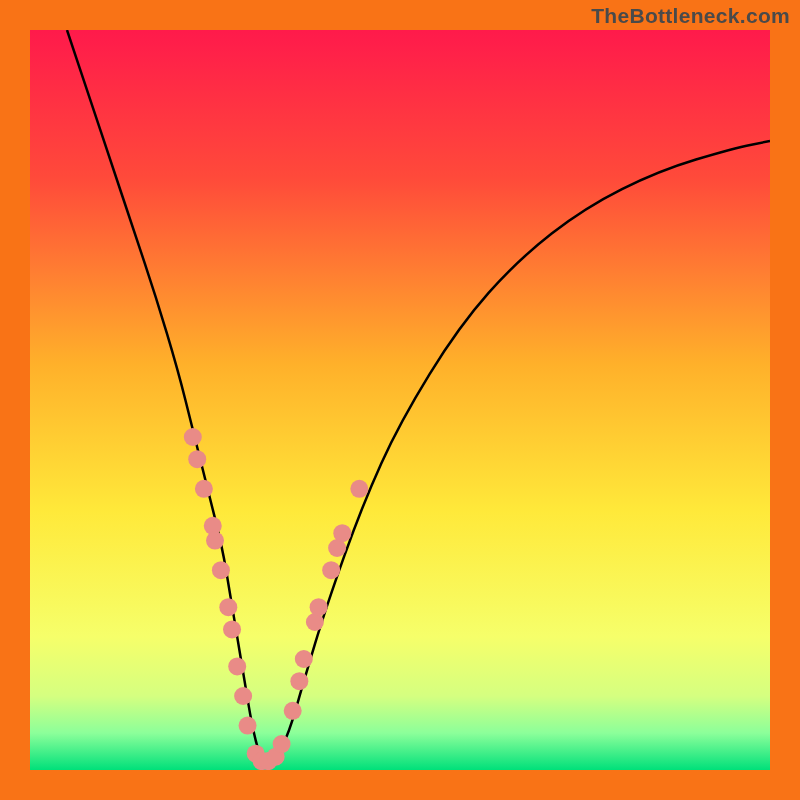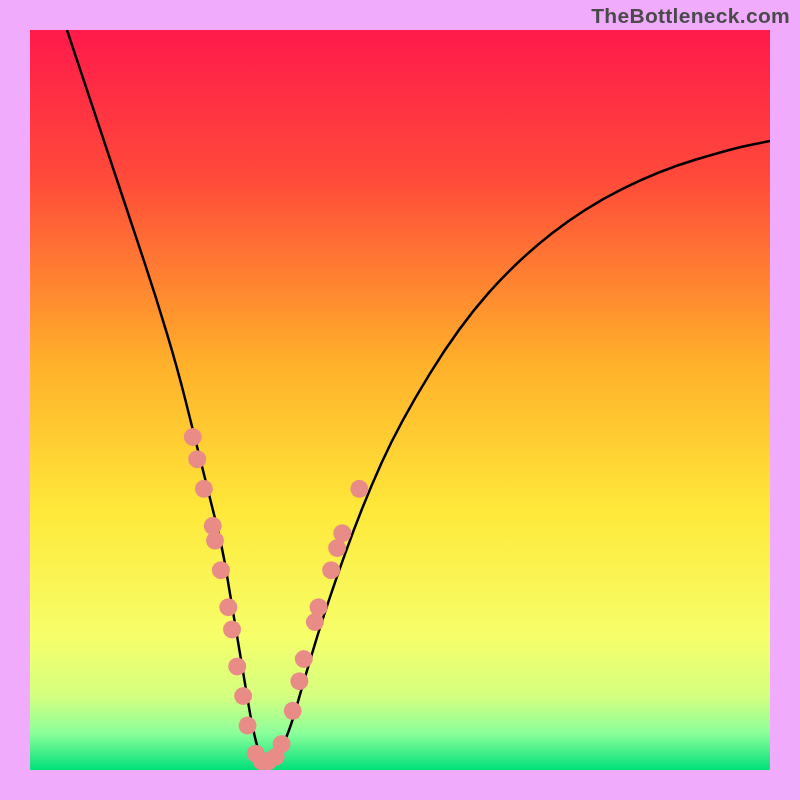--- a/index.html
+++ b/index.html
@@ -10,21 +10,21 @@
     overflow: hidden;
     background: #000;
     font-family: Arial, Helvetica, sans-serif;
   }
   .frame {
     position: absolute;
     top: 0;
     left: 0;
     width: 800px;
     height: 800px;
-    background: #f0abfc;
+    background: #f97316;
   }
   .plot {
     position: absolute;
     top: 30px;
     left: 30px;
     width: 740px;
     height: 740px;
   }
   .watermark {
     position: absolute;

